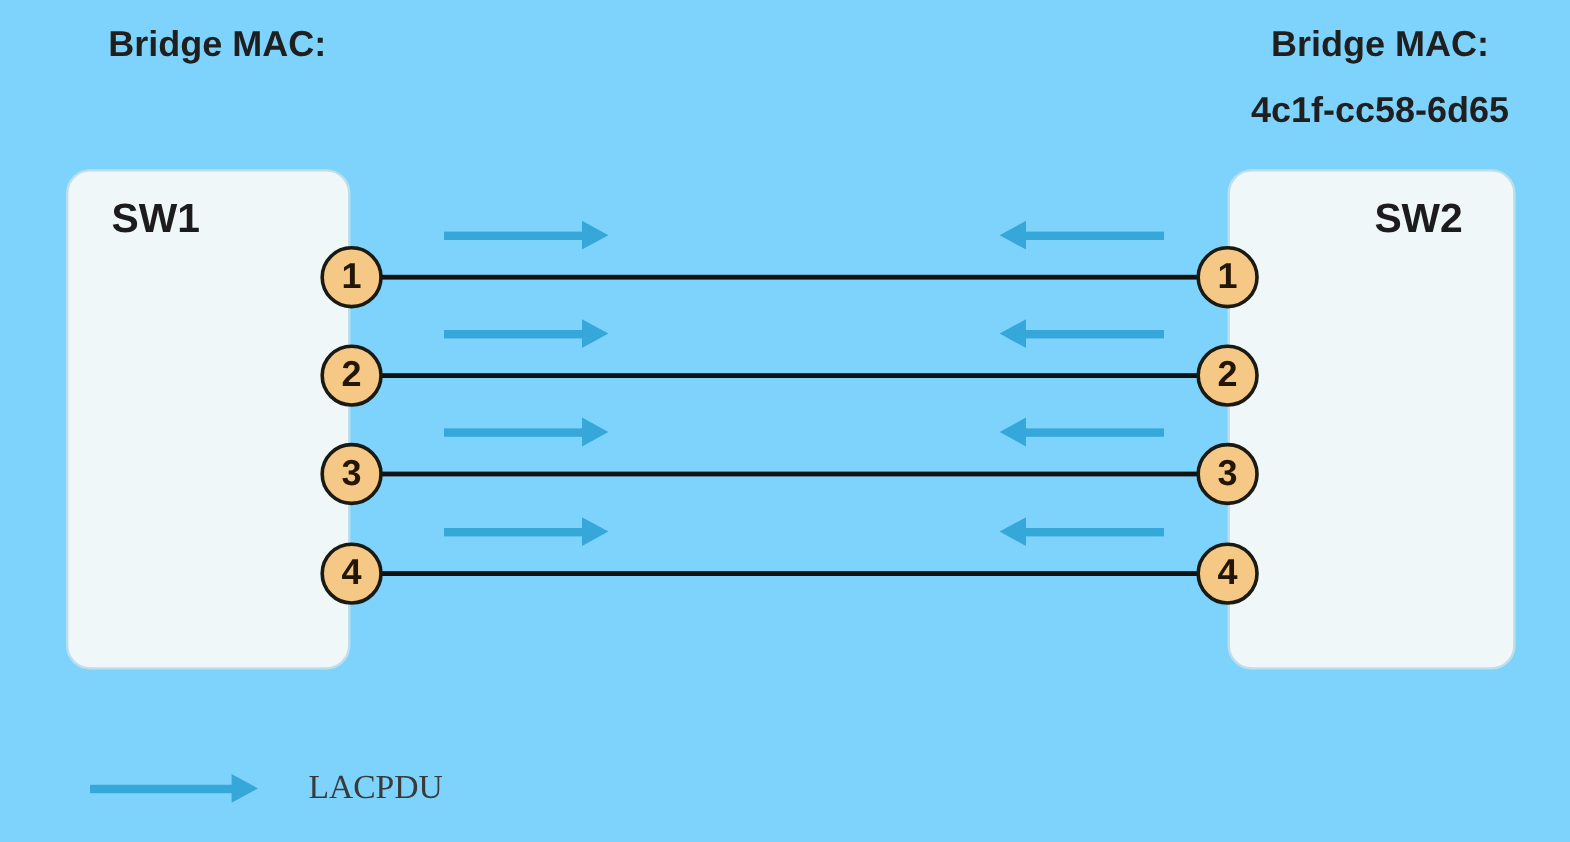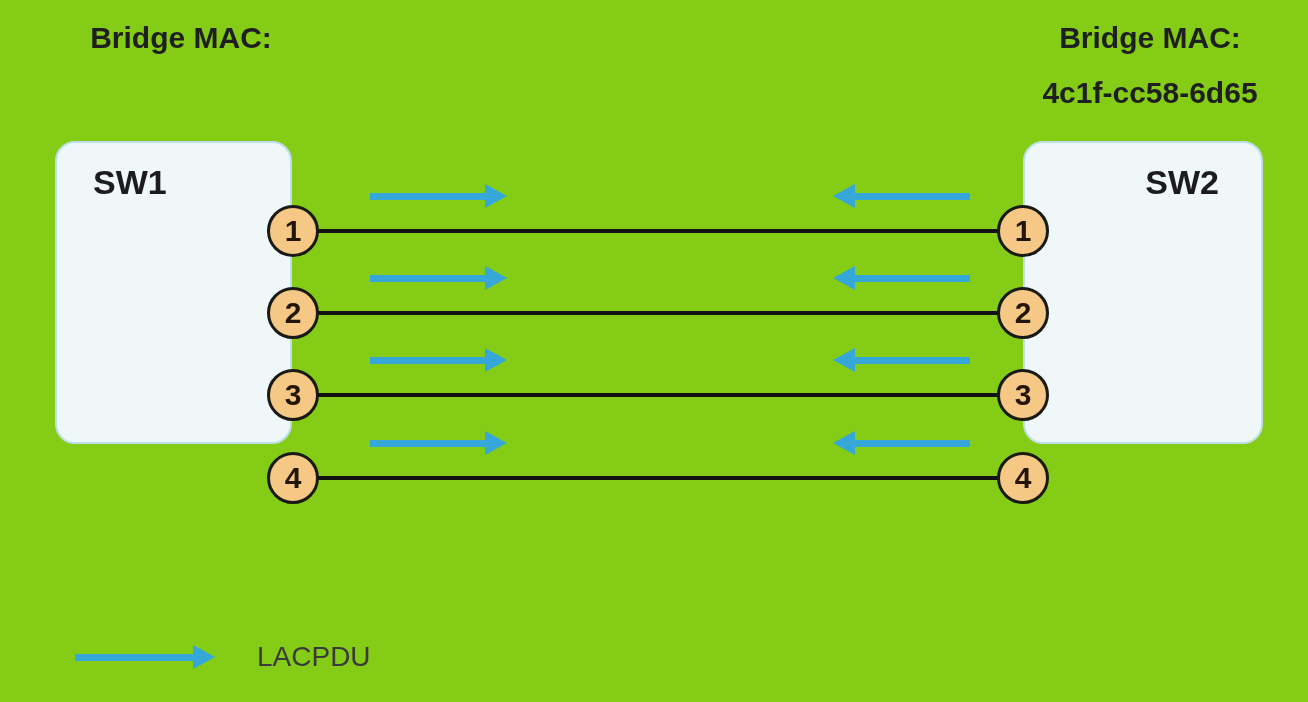--- a/index.html
+++ b/index.html
@@ -1,20 +1,20 @@
 <!DOCTYPE html>
 <html><head>
 <meta charset="utf-8">
 <style>
   html, body { margin: 0; padding: 0; background: #ffffff; }
   .canvas {
     position: relative;
     width: 1308px;
     height: 702px;
-    background: #84cc16;
+    background: #7dd3fc;
     font-family: "Liberation Sans", sans-serif;
     overflow: hidden;
   }
 
   
   .mac-label {
     position: absolute;
     top: 10px;
     width: 330px;
     text-align: center;
@@ -25,21 +25,21 @@
     white-space: nowrap;
   }
   .mac-label.left  { left: 16px; }
   .mac-label.right { left: 985px; }
   .mac-label span { display: block; }
 
   
   .switch-box {
     position: absolute;
     top: 141px;
-    height: 303px;
+    height: 417px;
     background: #eff7f9;
     border: 2px solid #bedfe9;
     border-radius: 20px;
     box-sizing: border-box;
   }
   .switch-box.sw1 { left: 55px;   width: 237px; }
   .switch-box.sw2 { left: 1023px; width: 240px; }
   .switch-title {
     position: absolute;
     top: 20px;
@@ -111,20 +111,21 @@
   
   .legend { position: absolute; left: 75px; top: 641px; height: 34px; }
   .legend .arrow { left: 0; top: 4px; width: 140px; }
   .legend-label {
     position: absolute;
     left: 182px;
     top: 0;
     font-size: 28px;
     color: #3a3a3a;
     white-space: nowrap;
+    font-family: Liberation Serif, serif;
   }
 </style>
 </head>
 <body>
 
 <div class="canvas">
 
   <div class="mac-label left">
     <span>Bridge MAC:</span>
   </div>

